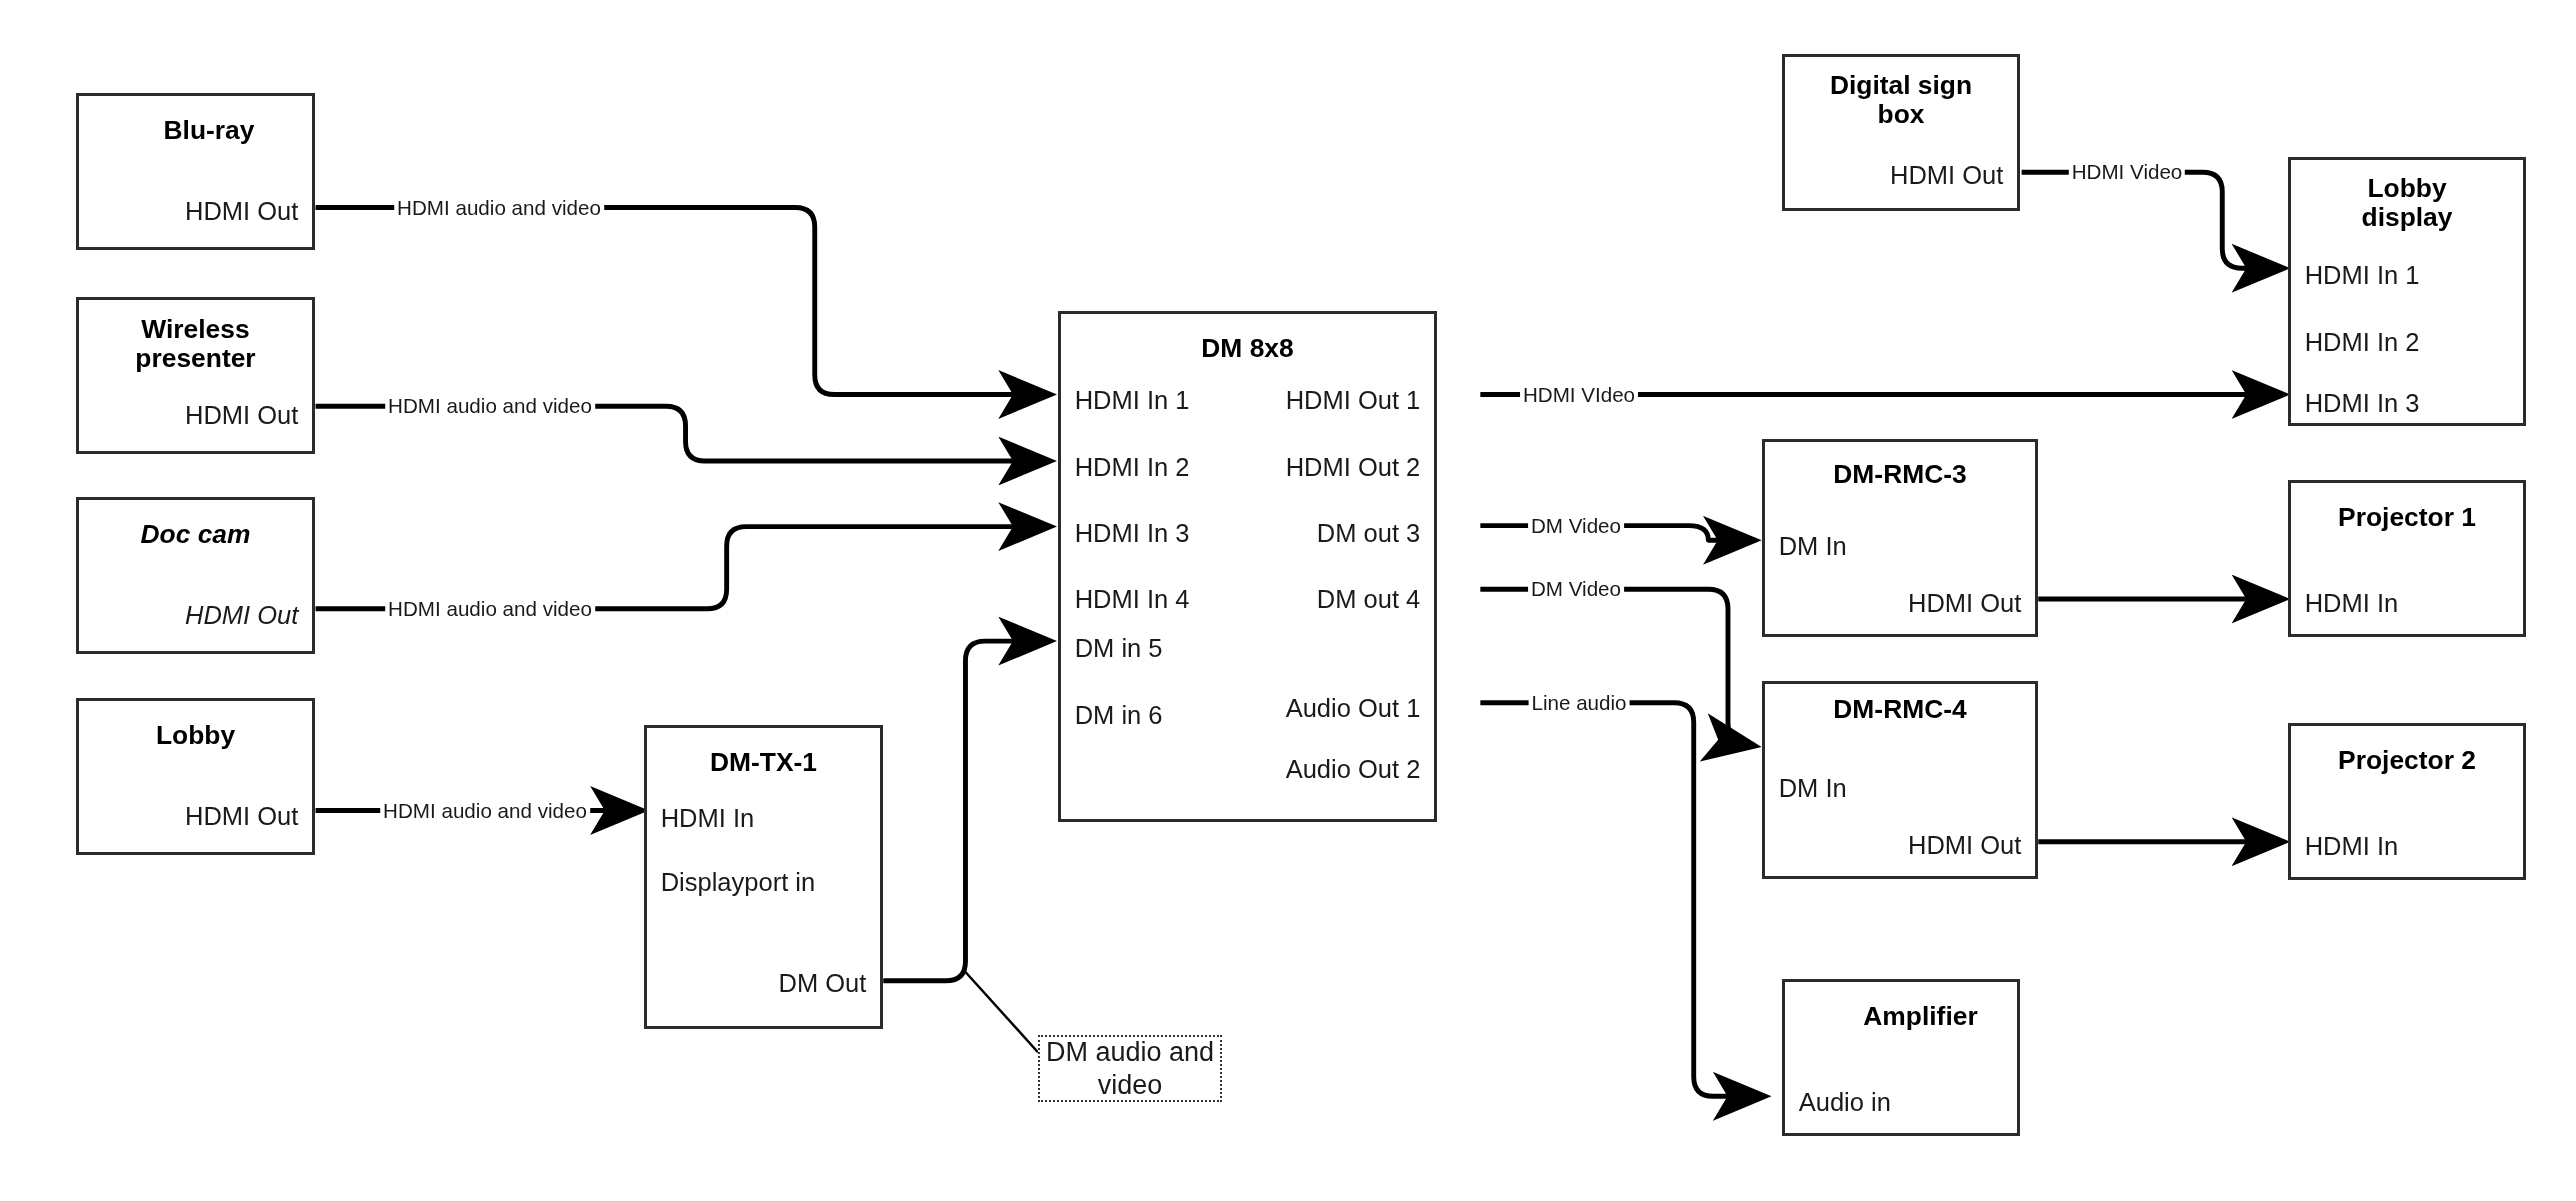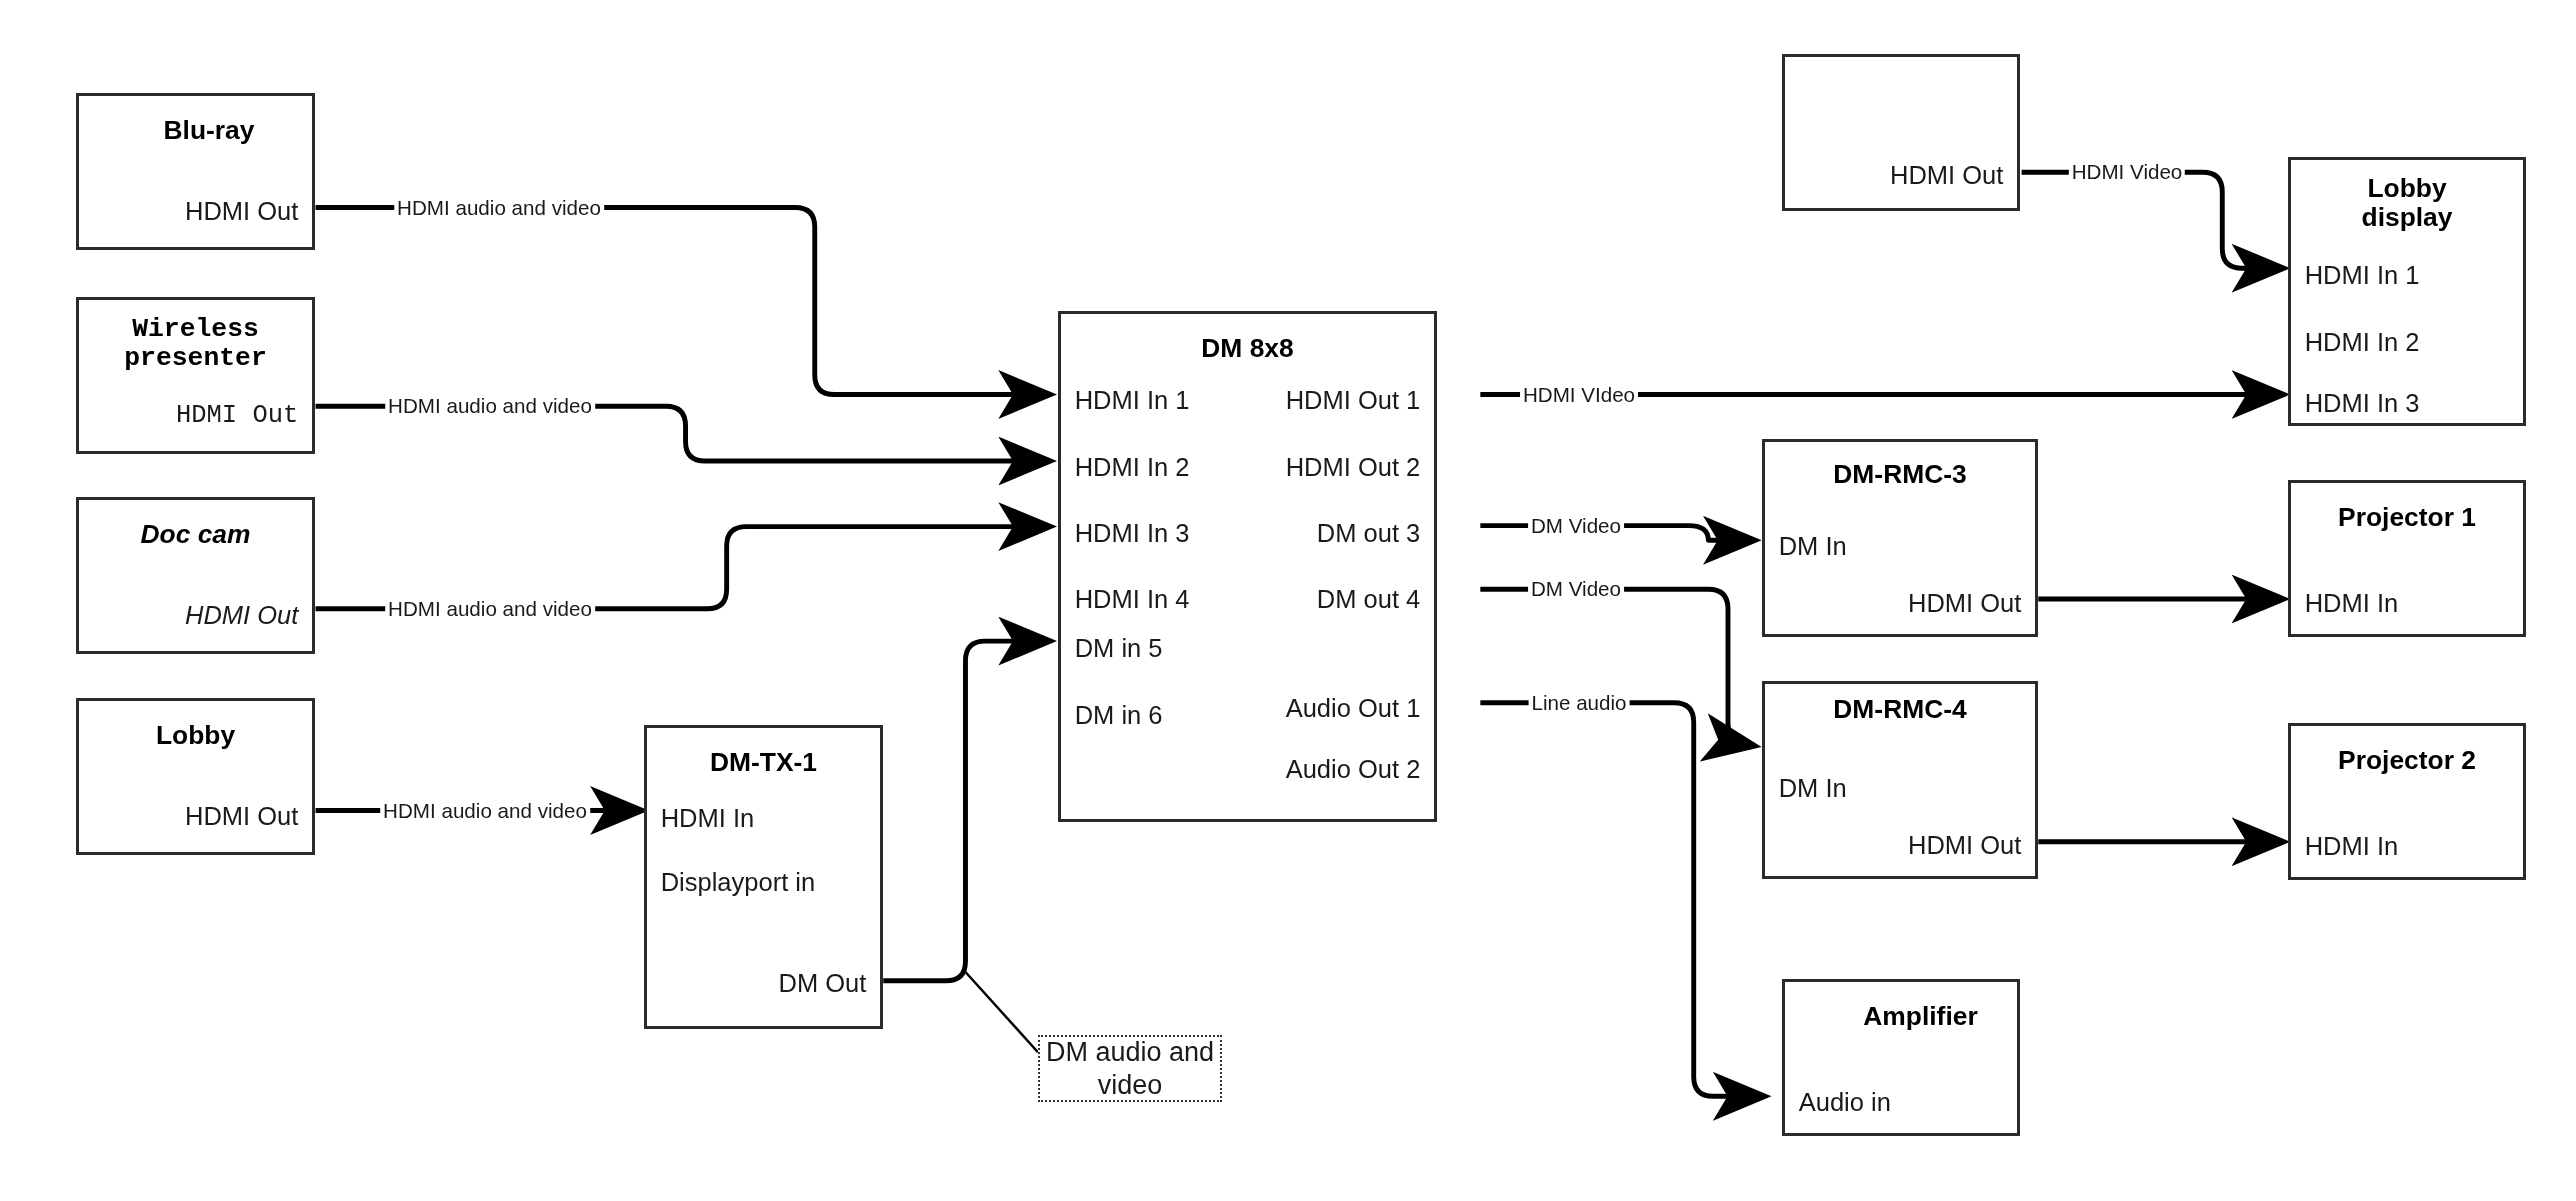--- a/index.html
+++ b/index.html
@@ -118,21 +118,21 @@
     <path class="wire" marker-end="url(#arrow)" d="M2082,612 H2332"></path>
 
     <path class="wire" marker-end="url(#arrow)" d="M2082,860 H2332"></path>
   </svg>
 
   <div class="node" style="left:76px; top:93px; width:239px; height:157px;">
     <div class="node-title" style="margin-top:19.6px;padding-left:27px;">Blu-ray</div>
     <div class="port right" style="top:103px;">HDMI Out</div>
   </div>
 
-  <div class="node" style="left:76px; top:297px; width:239px; height:157px;font-family:Liberation Mono, monospace;">
+  <div class="node" style="left:76px; top:297px; width:239px; height:157px;">
     <div class="node-title" style="margin-top:14.7px; white-space:pre-line;">Wireless
 presenter</div>
     <div class="port right" style="top:103px;">HDMI Out</div>
   </div>
 
   <div class="node" style="left:76px; top:497px; width:239px; height:157px;font-style:italic;">
     <div class="node-title" style="margin-top:19.6px;">Doc cam</div>
     <div class="port right" style="top:103px;">HDMI Out</div>
   </div>
 
@@ -160,20 +160,22 @@
 
     <div class="port right" style="top:74px;">HDMI Out 1</div>
     <div class="port right" style="top:141px;">HDMI Out 2</div>
     <div class="port right" style="top:207px;">DM out 3</div>
     <div class="port right" style="top:273px;">DM out 4</div>
     <div class="port right" style="top:382px;">Audio Out 1</div>
     <div class="port right" style="top:443px;">Audio Out 2</div>
   </div>
 
   <div class="node" style="left:1782px; top:54px; width:238px; height:157px;">
+    <div class="node-title" style="margin-top:13.7px; white-space:pre-line;">Digital sign
+box</div>
     <div class="port right" style="top:106px;">HDMI Out</div>
   </div>
 
   <div class="node" style="left:2288px; top:157px; width:238px; height:269px;">
     <div class="node-title" style="margin-top:13.7px; white-space:pre-line;">Lobby
 display</div>
     <div class="port left" style="top:103px;">HDMI In 1</div>
     <div class="port left" style="top:170px;">HDMI In 2</div>
     <div class="port left" style="top:231px;">HDMI In 3</div>
   </div>

